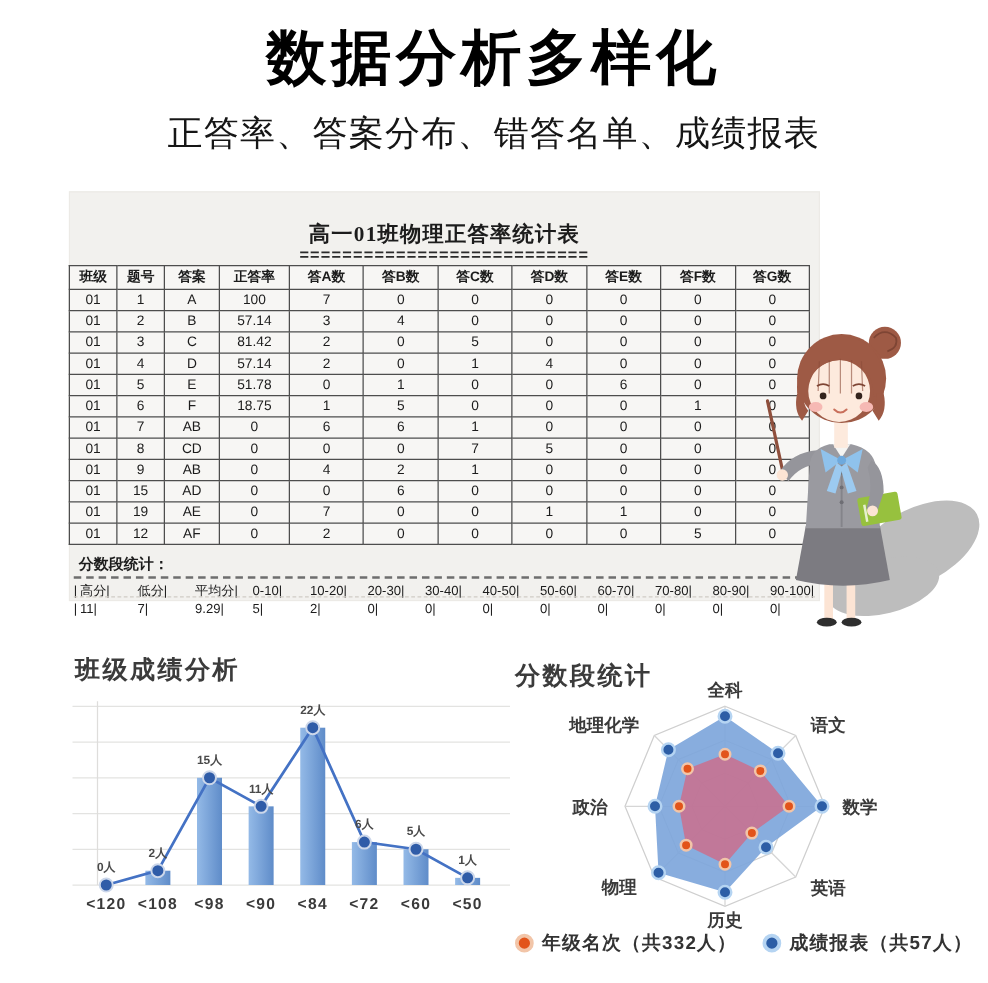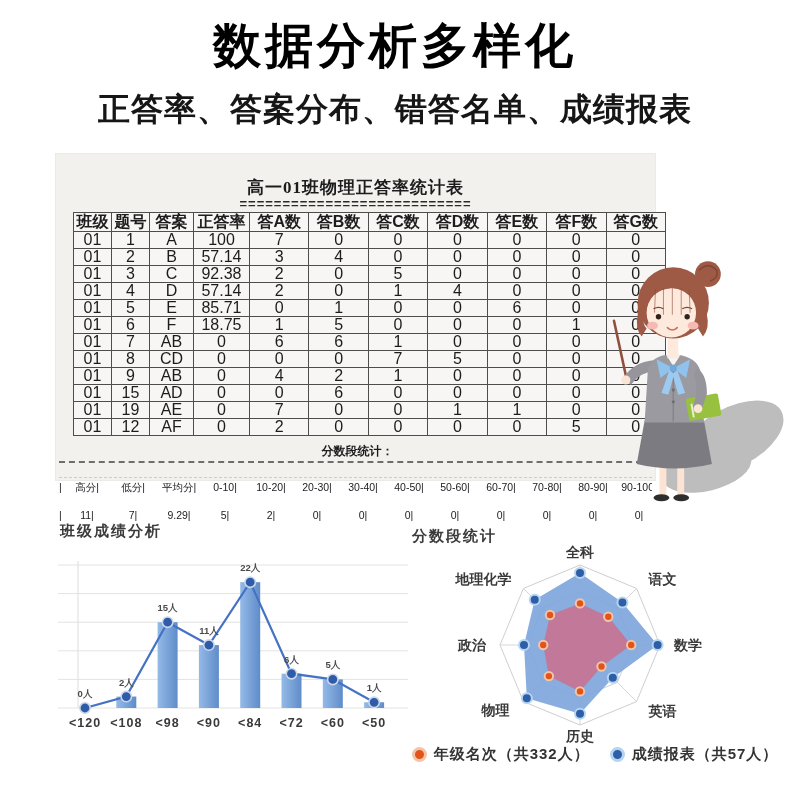--- a/index.html
+++ b/index.html
@@ -2,43 +2,43 @@
 <html><head>
 <meta charset="utf-8">
 <style>
   html,body{margin:0;padding:0;background:#fff;}
   .stage{position:relative;width:790px;height:786px;background:#fff;overflow:hidden;
          font-family:"Liberation Sans",sans-serif;}
   
   .page-title{position:absolute;top:14px;left:0;width:100%;text-align:center;
     font-size:48px;font-weight:900;letter-spacing:4px;color:#000;}
   .page-subtitle{position:absolute;top:88px;left:0;width:100%;text-align:center;
-    font-size:32px;font-weight:700;letter-spacing:1px;color:#161616;}
+    font-size:28px;font-weight:400;letter-spacing:1px;color:#161616;}
   
   .report-panel{position:absolute;left:55px;top:153px;width:601px;height:328px;
     background:#f2f1ee;box-shadow:0 0 0 1px #eceae6 inset;color:#1c1c1c;}
   .report-title{text-align:center;font-family:"Liberation Serif",serif;
     font-size:17px;font-weight:700;letter-spacing:1px;padding-top:23px;}
   .report-divider{text-align:center;font-weight:700;font-size:13px;line-height:10px;
     letter-spacing:1px;margin-bottom:3px;color:#2a2a2a;}
-  table.report{width:593px;margin:0 18px;border-collapse:collapse;table-layout:fixed;
-    font-size:16px;background:#f7f6f4;}
+  table.report{width:593px;margin:0 0;border-collapse:collapse;table-layout:fixed;
+    font-size:11px;background:#f7f6f4;}
   table.report th,table.report td{border:1px solid #4d4d4d;text-align:center;
     padding:0;height:16px;line-height:16px;overflow:hidden;white-space:nowrap;}
   table.report th{font-weight:700;height:18px;}
-  .stats-label{margin:7px 4px 1px 8px;font-size:12px;font-weight:700;text-align:center;}
+  .stats-label{margin:7px 4px 1px 8px;font-size:12px;font-weight:700;}
   .stats-block{margin:0 4px;border-top:2px dashed #6e6e6e;padding-top:3px;
     white-space:nowrap;overflow:hidden;font-size:10.5px;line-height:14px;}
   .stats-row{white-space:nowrap;}
   .stat-lead{display:inline-block;width:5px;}
-  .stat-cell{display:inline-block;width:46px;text-align:center;margin-top:14px;}
+  .stat-cell{display:inline-block;width:46px;text-align:left;}
   .panel-bottom-line{position:absolute;left:4px;bottom:3px;width:593px;
     border-top:1px dashed #cfccc5;}
   
-  .chart-title{position:absolute;font-size:15px;font-weight:700;letter-spacing:2px;color:#3b3b3b;}
+  .chart-title{position:absolute;font-size:20px;font-weight:700;letter-spacing:2px;color:#3b3b3b;}
   svg{font-family:"Liberation Sans",sans-serif;}
   .class-chart{position:absolute;left:38px;top:553px;}
   .radar-chart{position:absolute;left:400px;top:533px;}
   .teacher{position:absolute;left:612px;top:256px;}
   
   .radar-legend{position:absolute;left:400px;top:745px;width:390px;display:flex;
     justify-content:center;gap:20px;align-items:center;}
   .legend-item{display:flex;align-items:center;gap:7px;}
   .legend-dot{width:9px;height:9px;border-radius:50%;border:3px solid;display:inline-block;}
   .legend-label{font-size:15px;font-weight:700;color:#333;letter-spacing:1px;}
@@ -107,21 +107,21 @@
             <td>0</td>
             <td>0</td>
             <td>0</td>
             <td>0</td>
             <td>0</td>
           </tr>
           <tr>
             <td>01</td>
             <td>3</td>
             <td>C</td>
-            <td>92.38</td>
+            <td>81.42</td>
             <td>2</td>
             <td>0</td>
             <td>5</td>
             <td>0</td>
             <td>0</td>
             <td>0</td>
             <td>0</td>
           </tr>
           <tr>
             <td>01</td>
@@ -133,21 +133,21 @@
             <td>1</td>
             <td>4</td>
             <td>0</td>
             <td>0</td>
             <td>0</td>
           </tr>
           <tr>
             <td>01</td>
             <td>5</td>
             <td>E</td>
-            <td>85.71</td>
+            <td>51.78</td>
             <td>0</td>
             <td>1</td>
             <td>0</td>
             <td>0</td>
             <td>6</td>
             <td>0</td>
             <td>0</td>
           </tr>
           <tr>
             <td>01</td>

